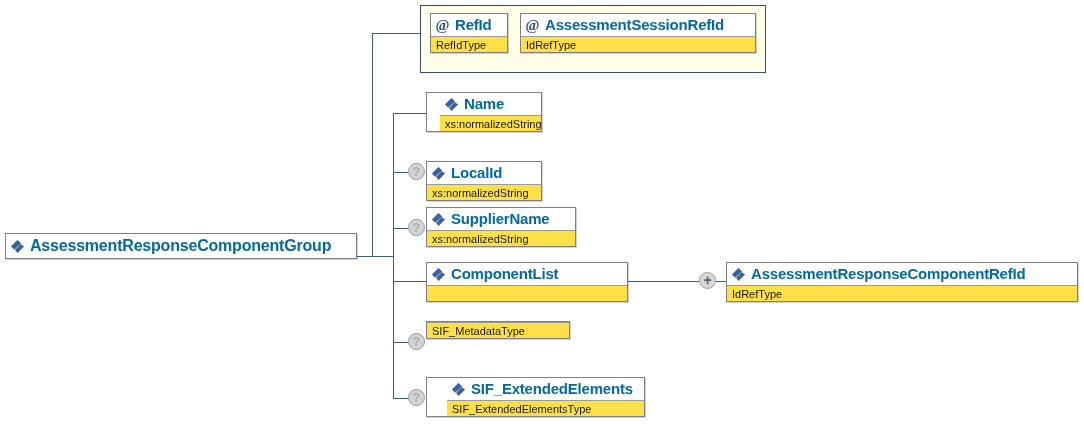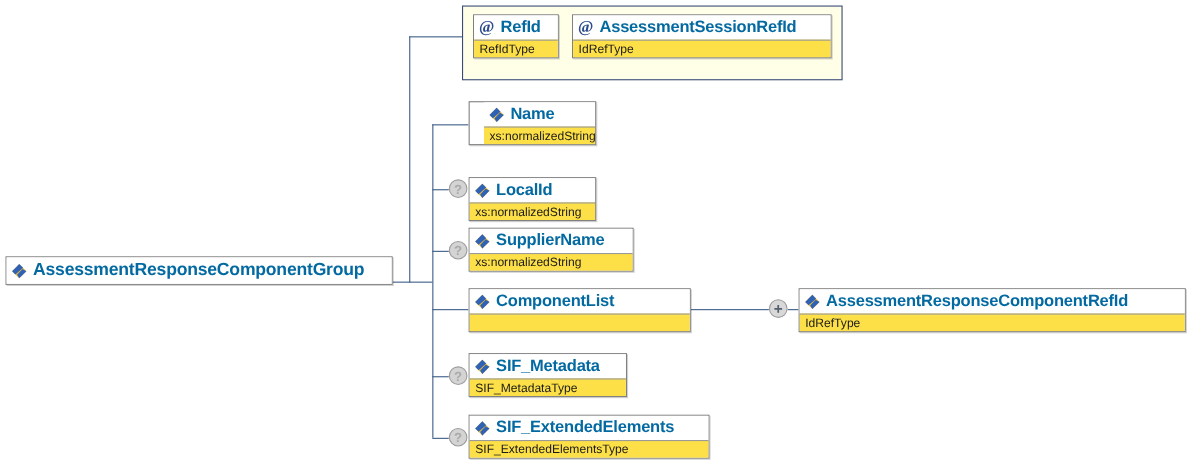--- a/index.html
+++ b/index.html
@@ -217,35 +217,25 @@
         <polygon points="10.5,5.5 14,7.5 7.5,14 5.5,10.8" fill="#2f62b4"></polygon>
       </svg>
     </span>
     <span class="title-text">ComponentList</span>
   </div>
   <div class="type"></div>
 </div>
 
 <div class="marker" style="left:408px; top:333px;">?</div>
 <div class="node" style="left:426px; top:321px; width:144px;">
-  <div class="title">
-    <span class="icon-el">
-      <svg width="15" height="15" viewBox="0 0 15 15">
-        <polygon points="7.5,1 14,7.5 7.5,14 1,7.5" fill="#e8b93c"></polygon>
-        <polygon points="7.5,1 11,4.5 4,10.5 1,7.5" fill="#2f62b4"></polygon>
-        <polygon points="10.5,5.5 14,7.5 7.5,14 5.5,10.8" fill="#2f62b4"></polygon>
-      </svg>
-    </span>
-    <span class="title-text">SIF_Metadata</span>
-  </div>
   <div class="type">SIF_MetadataType</div>
 </div>
 
 <div class="marker" style="left:408px; top:389px;">?</div>
-<div class="node" style="left:426px; top:377px; width:219px;">
+<div class="node" style="left:426px; top:377px; width:219px;padding-left:20px;">
   <div class="title">
     <span class="icon-el">
       <svg width="15" height="15" viewBox="0 0 15 15">
         <polygon points="7.5,1 14,7.5 7.5,14 1,7.5" fill="#e8b93c"></polygon>
         <polygon points="7.5,1 11,4.5 4,10.5 1,7.5" fill="#2f62b4"></polygon>
         <polygon points="10.5,5.5 14,7.5 7.5,14 5.5,10.8" fill="#2f62b4"></polygon>
       </svg>
     </span>
     <span class="title-text">SIF_ExtendedElements</span>
   </div>

